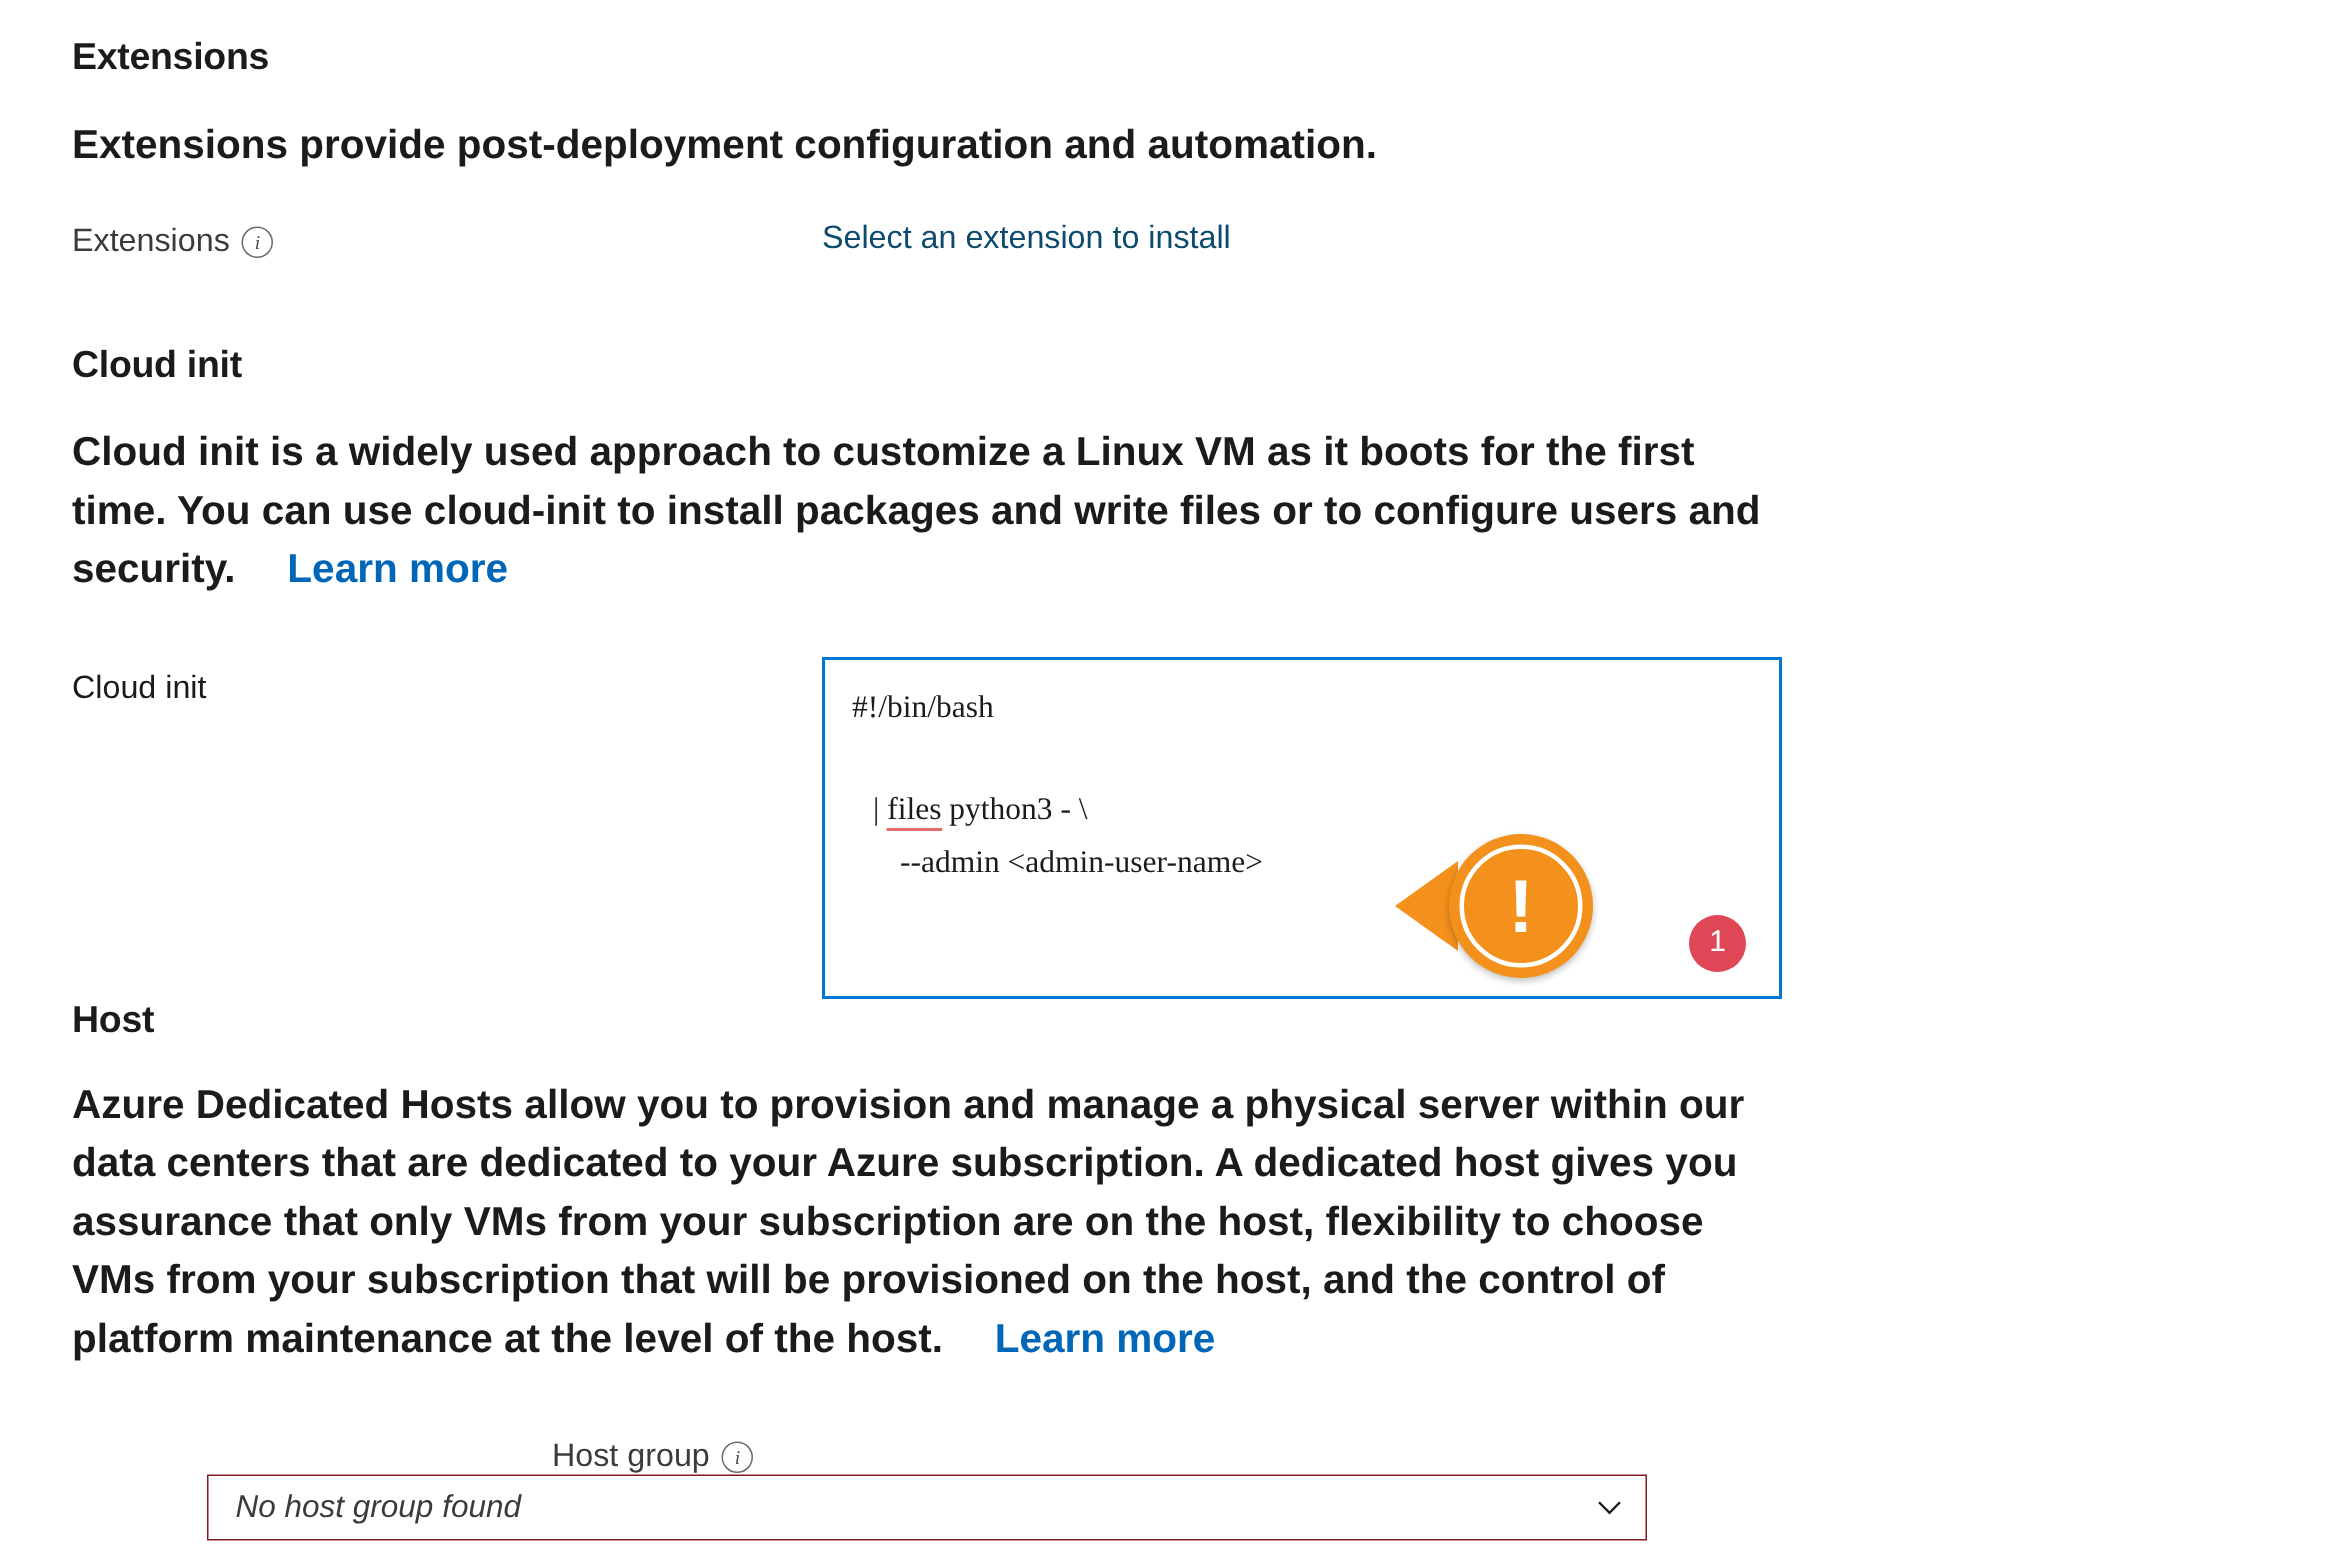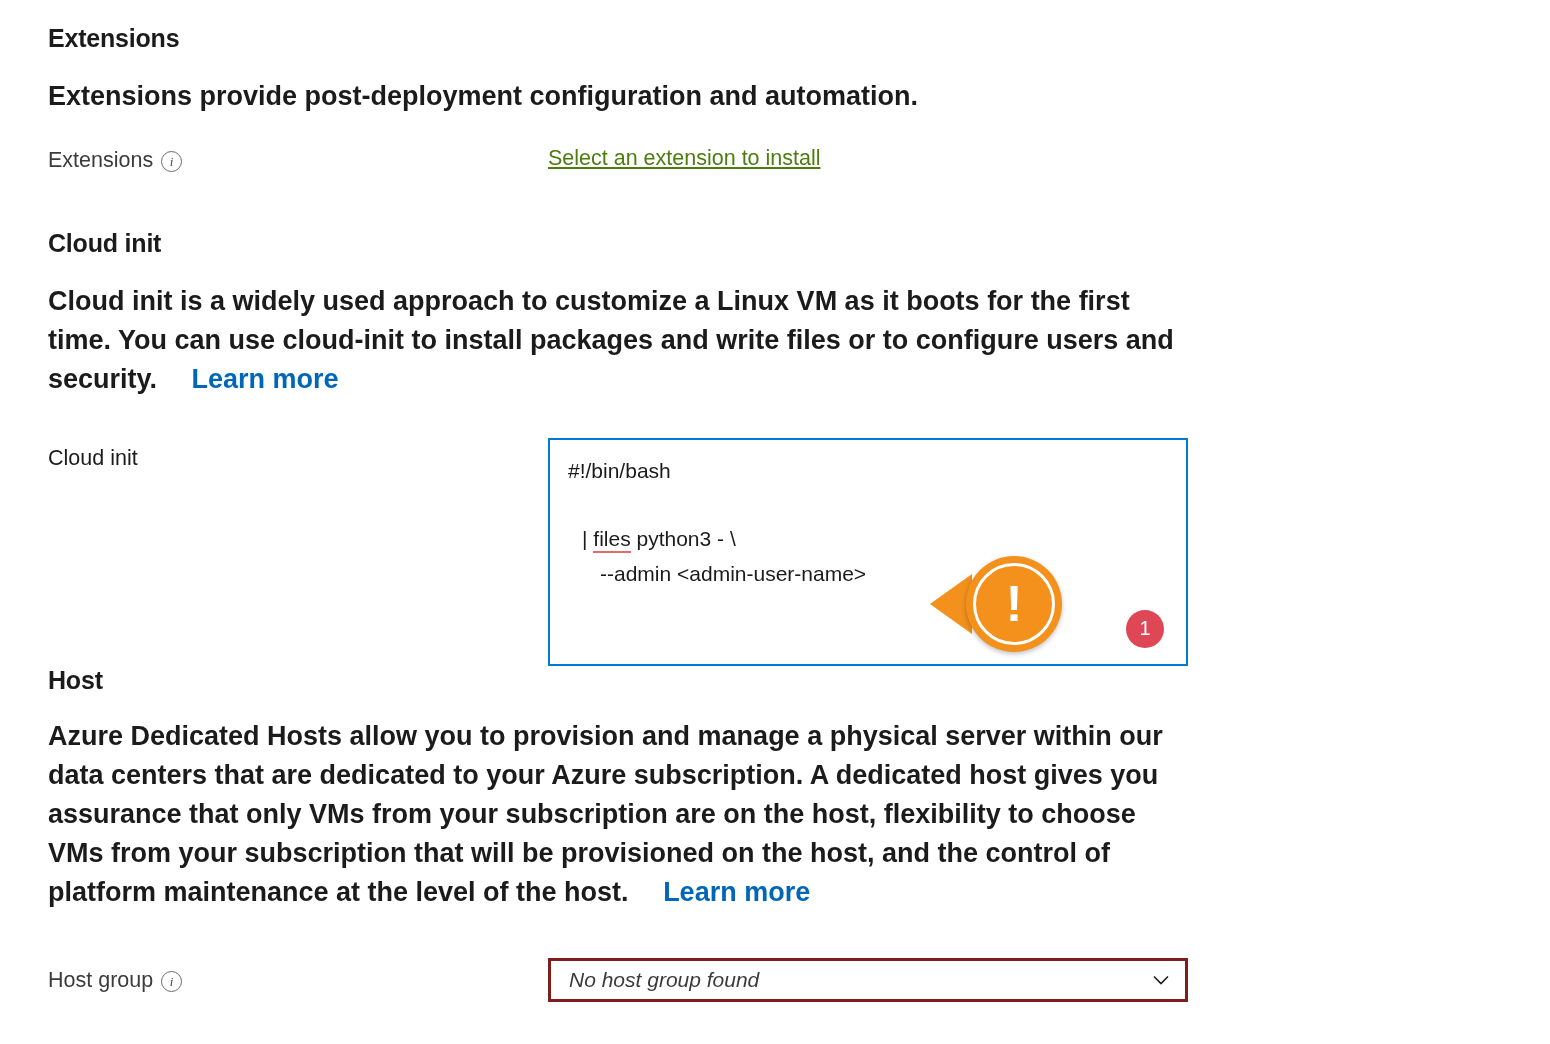--- a/index.html
+++ b/index.html
@@ -73,23 +73,22 @@
     font-style: italic;
     cursor: pointer;
     position: relative;
     top: 1px;
   }
   .field-control {
     flex: 1;
   }
   .field-link {
     font-size: 21.5px;
-    color: #4d7c0f;
-    cursor: pointer;
-    text-decoration: underline;
+    color: #0c4a6e;
+    cursor: pointer;
   }
 
   
   .cloudinit-row {
     display: flex;
     align-items: flex-start;
     margin-top: 38px;
   }
   .cloudinit-label {
     width: 500px;
@@ -108,20 +107,21 @@
     min-height: 228px;
     padding: 14px 18px 10px 18px;
     box-sizing: border-box;
     font-size: 21px;
     line-height: 1.64;
     color: #1b1b1b;
     white-space: pre-wrap;
     word-break: break-word;
     cursor: text;
     position: relative;
+    font-family: Liberation Serif, serif;
   }
   .spell {
     border-bottom: 2.5px solid #e36c6c;
     padding-bottom: 1px;
   }
   .indent1 { display: inline-block; width: 14px; }
   .indent2 { display: inline-block; width: 32px; }
 
   
   .callout {
@@ -187,34 +187,35 @@
   }
 
   
   .host-title { margin-top: 66px; }
   .host-desc { margin-top: 22px; }
 
   .hostgroup-row {
     display: flex;
     align-items: center;
     margin-top: 46px;
+    flex-direction: column;
   }
   .hostgroup-label {
     width: 500px;
     font-size: 21.5px;
     color: #3b3b3b;
     display: flex;
     align-items: center;
     gap: 8px;
     flex: none;
   }
   .select-box {
     width: 960px;
     height: 44px;
-    border: 3px solid #7f1d1d;
+    border: 1px solid #7f1d1d;
     background: #ffffff;
     display: flex;
     align-items: center;
     justify-content: space-between;
     padding: 0 14px 0 18px;
     box-sizing: border-box;
     cursor: pointer;
   }
   .select-value {
     font-size: 21px;

